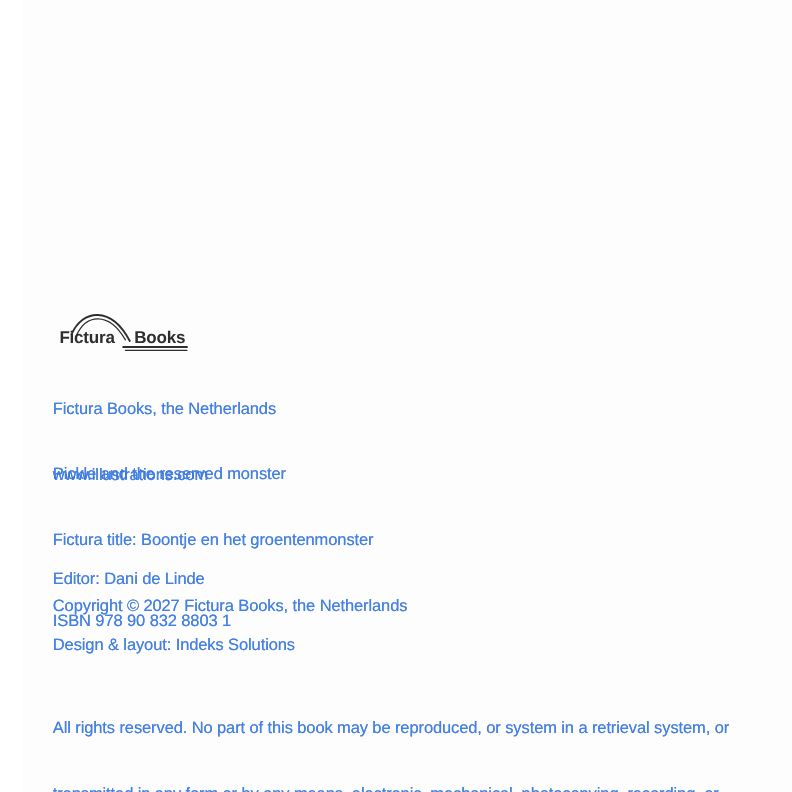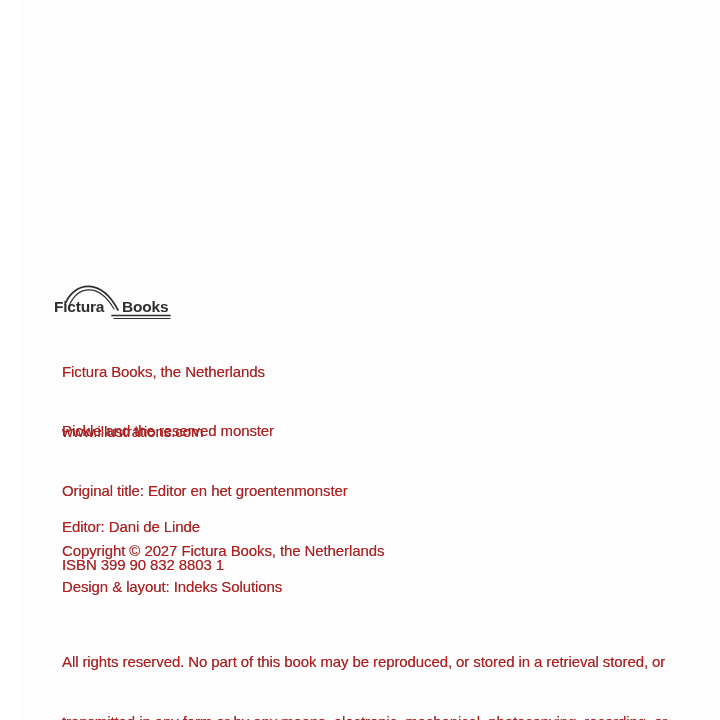--- a/index.html
+++ b/index.html
@@ -12,25 +12,25 @@
     width: 720px;
     height: 720px;
     background: #fdfdfd;
     font-family: "Liberation Sans", "DejaVu Sans", sans-serif;
     color: #2e2e2e;
     overflow: hidden;
     margin-left: 20px;
   }
   .block {
     position: absolute;
-    left: 42px;
+    left: 28px;
     font-size: 15px;
     line-height: 20px;
     letter-spacing: -0.1px;
-    color: #b91c1c;
+    color: #3b82f6;
     text-shadow: 0 0 0.5px rgba(40,40,40,0.55);
     white-space: pre;
   }
   .logo {
     position: absolute;
     left: 33px;
     top: 280px;
     width: 124px;
     height: 46px;
   }
@@ -72,30 +72,30 @@
     </svg>
   </div>
 
   <div class="block publisher-block">
     <div>Fictura Books, the Netherlands</div>
     <div>www.illustrations.com</div>
   </div>
 
   <div class="block title-block">
     <div>Pickle and the reserved monster</div>
-    <div>Original title: Editor en het groentenmonster</div>
+    <div>Fictura title: Boontje en het groentenmonster</div>
     <div>Copyright © 2027 Fictura Books, the Netherlands</div>
   </div>
 
   <div class="block credits-block">
     <div>Editor: Dani de Linde</div>
     <div>Design &amp; layout: Indeks Solutions</div>
   </div>
 
-  <div class="block isbn-block">ISBN 399 90 832 8803 1</div>
+  <div class="block isbn-block">ISBN 978 90 832 8803 1</div>
 
   <div class="block rights-block">
-    <div>All rights reserved. No part of this book may be reproduced, or stored in a retrieval stored, or</div>
+    <div>All rights reserved. No part of this book may be reproduced, or system in a retrieval system, or</div>
     <div>transmitted in any form or by any means, electronic, mechanical, photocopying, recording, or</div>
     
   </div>
 
 </div>
 
 </body></html>

